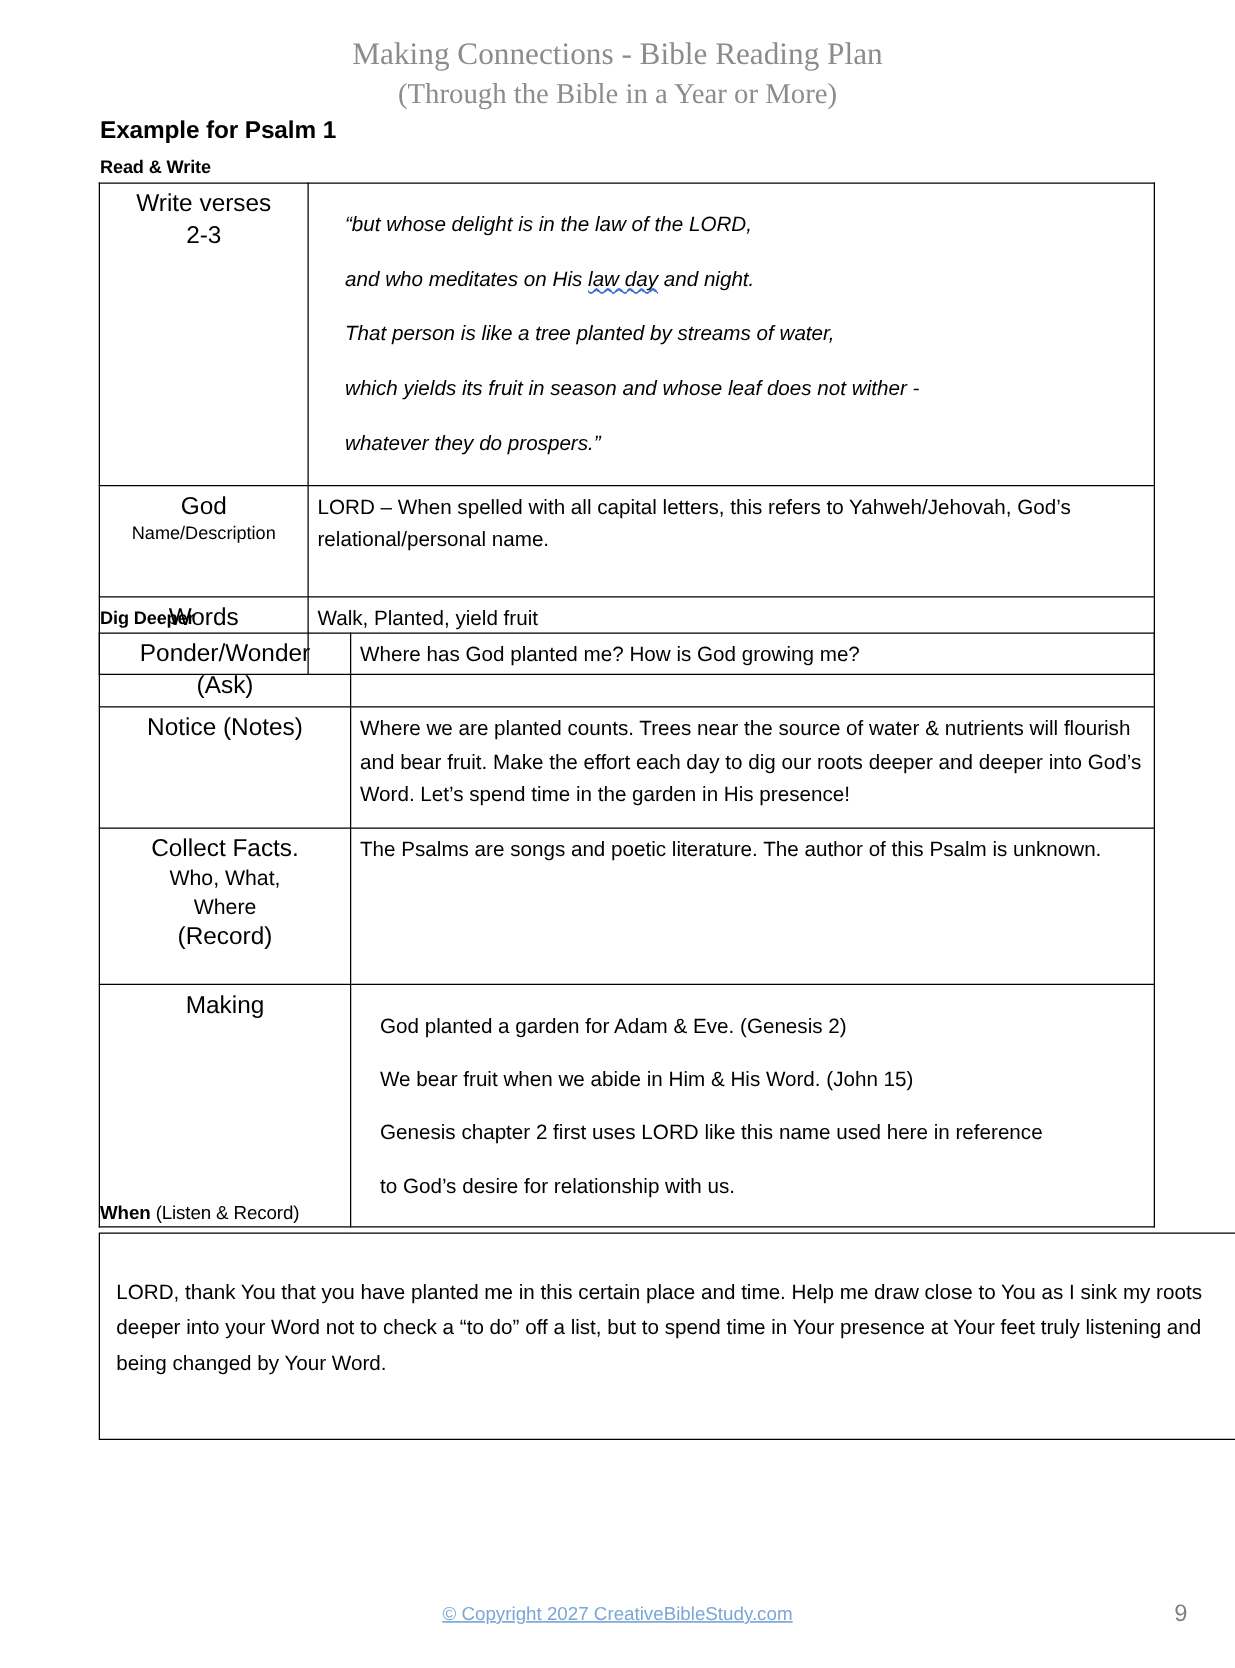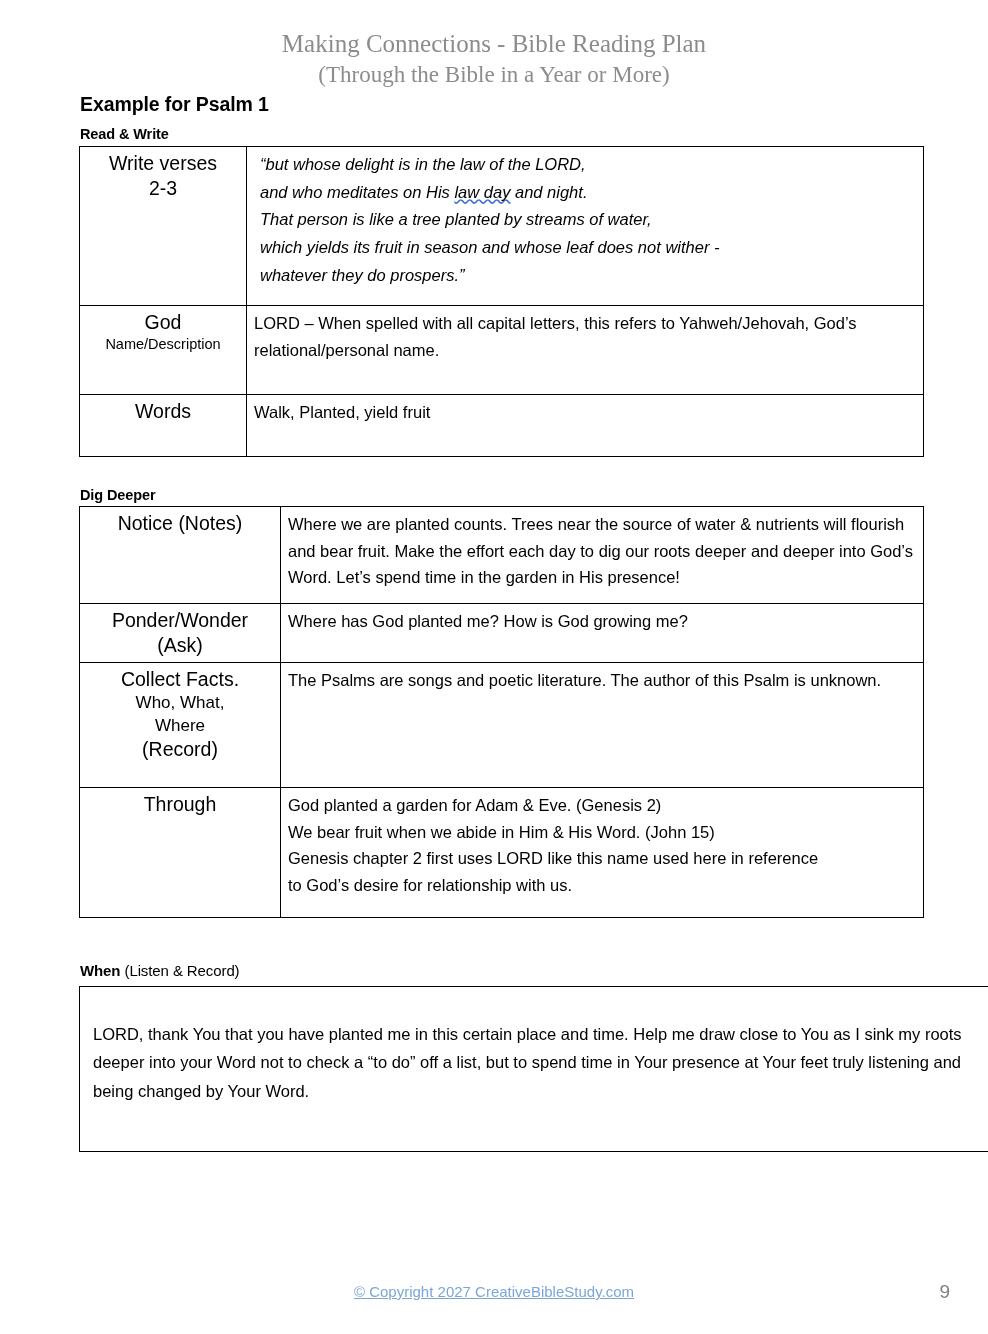--- a/index.html
+++ b/index.html
@@ -79,21 +79,21 @@
     font-size: 14.5px;
     display: block;
     line-height: 1.28;
   }
   td.label-cell .mid {
     font-size: 17px;
     display: block;
     line-height: 1.32;
   }
   td.body-cell { padding-left: 9px; }
-  td.body-cell p { margin: 0; }
+  td.body-cell p { margin: 16px; }
 
   
   #table-read-write {
     top: 146px;
     left: 79px;
     width: 845px;
   }
   #table-read-write td.label-cell { width: 152px; margin-top: 10px; }
   #table-read-write .verse-text {
     font-style: italic;
@@ -192,44 +192,44 @@
       <td class="body-cell">Walk, Planted, yield fruit</td>
     </tr>
   </tbody>
     </table>
 
   <div class="section-title" id="label-digdeeper">Dig Deeper</div>
 
   <table class="doc-table" id="table-dig-deeper">
     <tbody>
         <tr>
-      <td class="label-cell" style="height:90px;">
-        <span class="main">Notice (Notes)</span>
-      </td>
-      <td class="body-cell">Where we are planted counts. Trees near the source of water &amp; nutrients will flourish and bear fruit.  Make the effort each day to dig our roots deeper and deeper into God’s Word. Let’s spend time in the garden in His presence!</td>
-    </tr>
-    <tr>
       <td class="label-cell" style="height:52px;">
         <span class="main">Ponder/Wonder</span>
         <span class="main">(Ask)</span>
       </td>
       <td class="body-cell">Where has God planted me?  How is God growing me?</td>
+    </tr>
+    <tr>
+      <td class="label-cell" style="height:90px;">
+        <span class="main">Notice (Notes)</span>
+      </td>
+      <td class="body-cell">Where we are planted counts. Trees near the source of water &amp; nutrients will flourish and bear fruit.  Make the effort each day to dig our roots deeper and deeper into God’s Word. Let’s spend time in the garden in His presence!</td>
     </tr>
     <tr>
       <td class="label-cell" style="height:118px;margin-top:44px;">
         <span class="main">Collect Facts.</span>
         <span class="mid">Who, What,</span>
         <span class="mid">Where</span>
         <span class="main">(Record)</span>
       </td>
       <td class="body-cell">The Psalms are songs and poetic literature.  The author of this Psalm is unknown.</td>
     </tr>
     <tr>
       <td class="label-cell" style="height:123px;">
-        <span class="main">Through</span>
+        <span class="main">Making</span>
       </td>
       <td class="body-cell">
         <p>God planted a garden for Adam &amp; Eve. (Genesis 2)</p>
         <p>We bear fruit when we abide in Him &amp; His Word. (John 15)</p>
         <p>Genesis chapter 2 first uses LORD like this name used here in reference</p>
         <p>to God’s desire for relationship with us.</p>
       </td>
     </tr>
   </tbody>
     </table>

